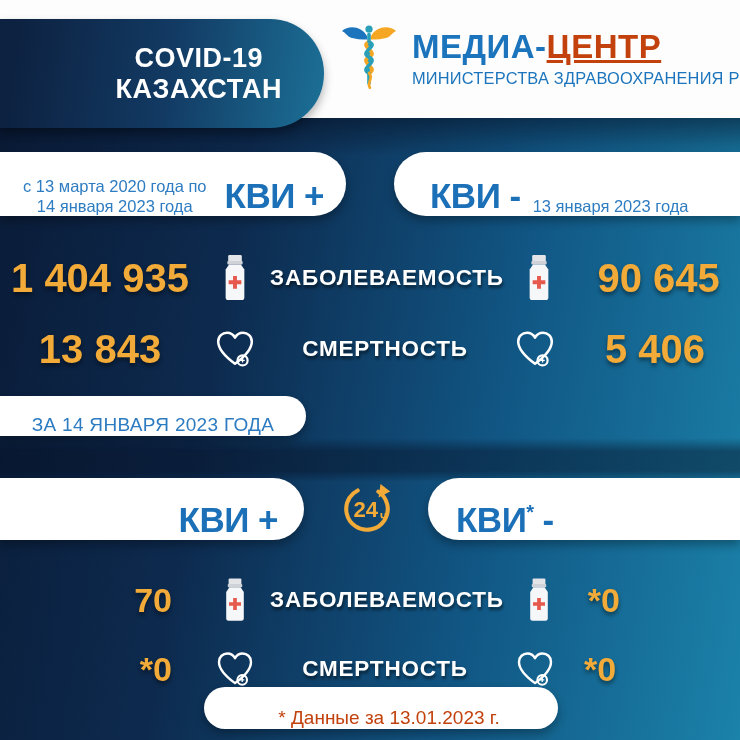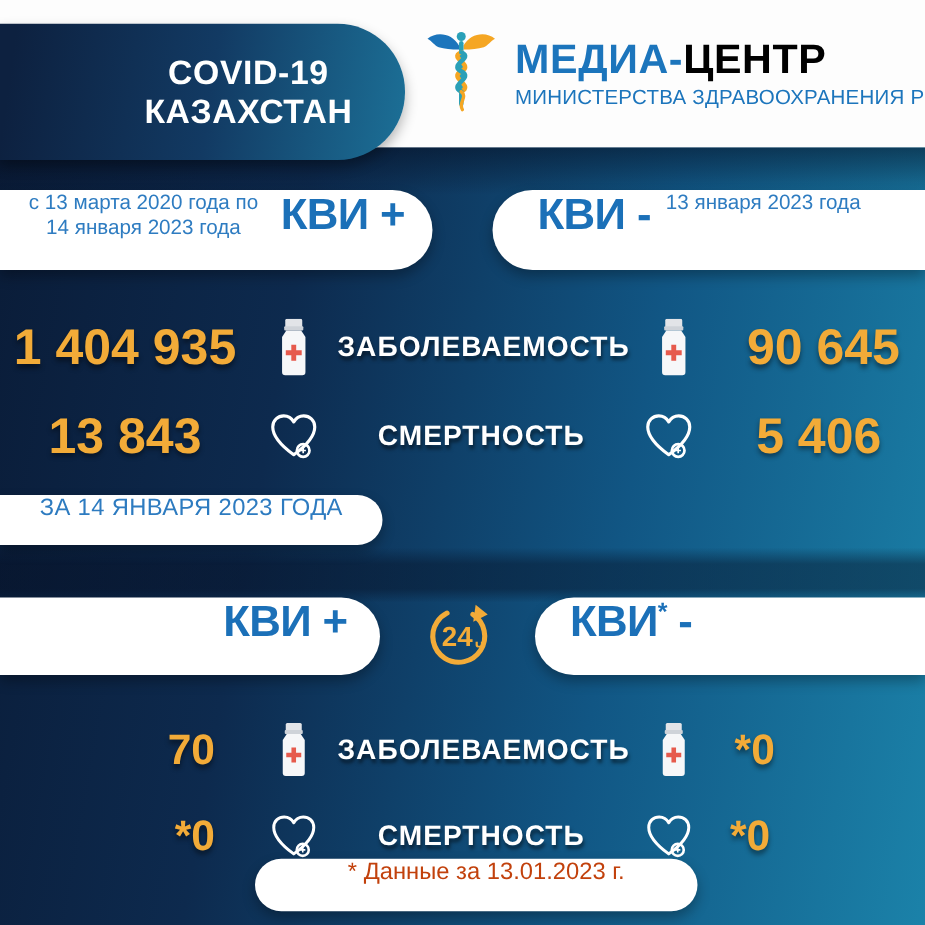--- a/index.html
+++ b/index.html
@@ -17,32 +17,32 @@
     padding-left:12px;
   }
   .covid-banner .banner-text{
     position:absolute;right:42px;top:50%;transform:translateY(-50%);
     color:#fff;font-weight:bold;font-size:27px;line-height:31px;
     text-align:center;letter-spacing:.5px;white-space:nowrap;
   }
   .logo{position:absolute;top:22px;left:340px;display:flex;align-items:center;gap:14px;z-index:2;}
   .logo-title{font-size:33px;font-weight:bold;letter-spacing:.5px;white-space:nowrap;}
   .lt-blue{color:#1c75bc;}
-  .lt-orange{color:#000000;}
+  .lt-orange{color:#c2410c;text-decoration:underline;}
   .logo-sub{font-size:16.4px;color:#1c75bc;margin-top:3px;letter-spacing:.2px;white-space:nowrap;}
   
   .bg-body{
     position:absolute;top:118px;left:0;width:740px;height:622px;
     background:linear-gradient(100deg,#0a1c38 0%,#0d2a4e 30%,#115684 65%,#1b82a9 100%);
   }
   .band{position:absolute;left:0;width:740px;pointer-events:none;}
   .band-1{top:118px;height:38px;background:linear-gradient(to bottom,rgba(4,12,30,.5),rgba(4,12,30,0));}
   .band-2{top:438px;height:44px;background:linear-gradient(to bottom,rgba(30,80,130,0),rgba(5,14,34,.45) 30%,rgba(5,14,34,.45) 75%,rgba(30,80,130,0));}
   
-  .pill{position:absolute;background:#fff;box-shadow:0 5px 10px rgba(0,0,0,.3);display:flex;align-items:flex-start;}
+  .pill{position:absolute;background:#fff;box-shadow:0 5px 10px rgba(0,0,0,.3);display:flex;align-items:flex-end;}
   .pill-r{border-radius:0 32px 32px 0;}
   .pill-l{border-radius:32px 0 0 32px;}
   .kvi-big{font-size:35px;font-weight:bold;color:#1b70b8;letter-spacing:-.5px;white-space:nowrap;}
   .period{font-size:16.5px;line-height:20px;color:#2e7cc1;text-align:center;white-space:nowrap;}
   .pill-row1-left{top:152px;left:0;width:346px;height:64px;justify-content:flex-end;gap:18px;padding-right:22px;box-sizing:border-box;}
   .pill-row1-right{top:152px;left:394px;right:0;height:64px;justify-content:flex-start;gap:12px;padding-left:36px;box-sizing:border-box;}
   .date-pill{top:396px;left:0;width:306px;height:40px;border-radius:0 28px 28px 0;justify-content:center;}
   .date-pill .date-text{font-size:19px;color:#2d7bc0;letter-spacing:.3px;}
   .pill2-left{top:478px;left:0;width:304px;height:62px;border-radius:0 31px 31px 0;justify-content:flex-end;padding-right:26px;box-sizing:border-box;}
   .pill2-right{top:478px;left:428px;right:0;height:62px;border-radius:31px 0 0 31px;justify-content:flex-start;padding-left:28px;box-sizing:border-box;}

